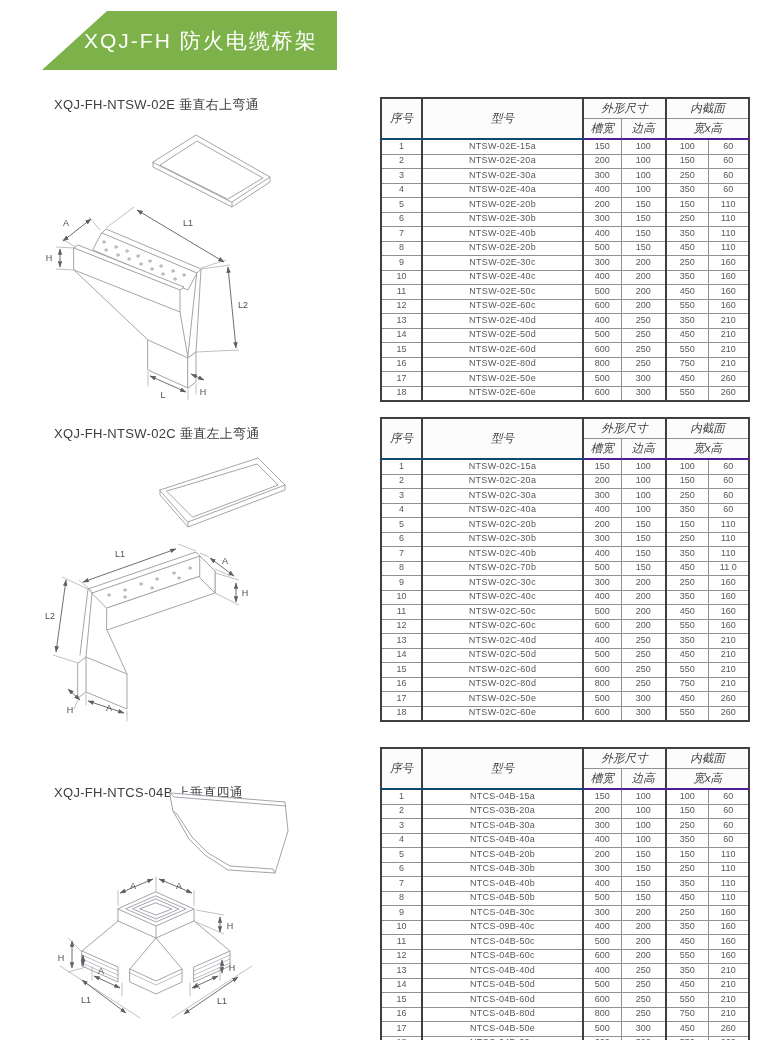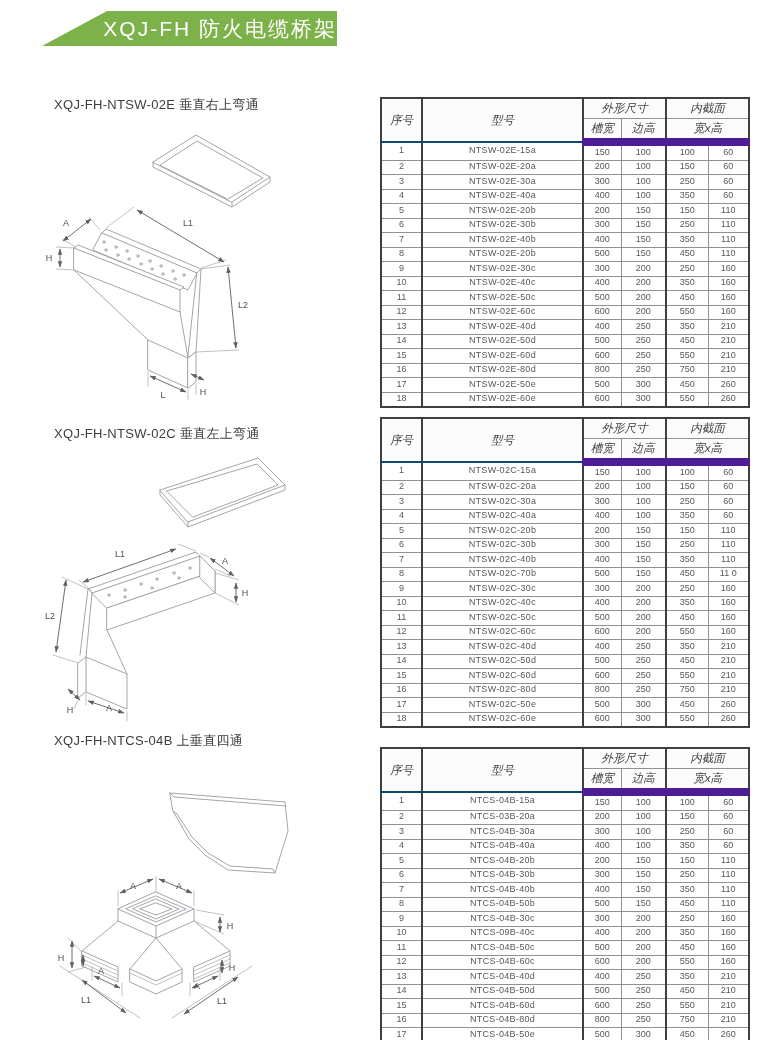--- a/index.html
+++ b/index.html
@@ -2,35 +2,35 @@
 <html><head>
 <meta charset="utf-8">
 <style>
   html,body { margin:0; padding:0; }
   body {
     width:780px; height:1040px; background:#ffffff; position:relative;
     font-family:"Liberation Sans", sans-serif; overflow:hidden;
   }
   
   .banner {
-    position:absolute; left:42px; top:11px; width:295px; height:35px;
+    position:absolute; left:42px; top:11px; width:295px; height:59px;
     background:#7cb249;
     clip-path:polygon(65px 0, 100% 0, 100% 100%, 0 100%);
-    display:flex; align-items:center; justify-content:flex-end;
+    display:flex; align-items:center; justify-content:flex-start;
   }
   .banner h1 {
     margin:0; padding-left:42px; color:#ffffff; font-size:21px;
     font-weight:500; letter-spacing:2px; white-space:nowrap;
   }
   
   .sec-title {
     position:absolute; left:54px; margin:0; font-size:13px; font-weight:400;
     color:#3b3d3f; letter-spacing:0.3px; white-space:nowrap;
   }
-  #title-0 { top:96px; } #title-1 { top:425px; } #title-2 { top:732px; }
+  #title-0 { top:96px; } #title-1 { top:425px; } #title-2 { top:784px; }
   
   .drawing { position:absolute; left:30px; }
   #draw-0 { top:120px; } #draw-1 { top:445px; } #draw-2 { top:770px; }
   .art path, .art line, .art circle { stroke:#a2a6ab; fill:none; stroke-width:1; stroke-linejoin:round; stroke-linecap:round; }
   .art path.face { fill:#ffffff; }
   .art .thin { stroke-width:0.7; }
   .dims line, .dims path { stroke:#5c5f63; stroke-width:0.9; fill:none; }
   .dims .ext { stroke:#a2a6ab; stroke-width:0.7; }
   .dims text { fill:#4c4f52; font-size:9px; font-family:"Liberation Sans",sans-serif; }
   
@@ -43,21 +43,21 @@
     border:1px solid #8f9194; text-align:center; vertical-align:middle;
     padding:0; line-height:1.1; overflow:hidden; white-space:nowrap;
   }
   .spec-table thead th {
     font-size:11.5px; font-weight:500; color:#3f4143; height:19px; background:#fcfcfc;font-style:italic;
   }
   .spec-table tbody td { font-size:9px; color:#56585a; height:13.5px; }
   .spec-table tbody td:nth-child(2) { letter-spacing:0.3px; }
   .spec-table thead tr:first-child th { border-bottom:1px solid #8f9194; }
   .spec-table thead tr:first-child th[rowspan] { border-bottom:2px solid #0c4a6e; }
-  .spec-table thead tr:nth-child(2) th { border-bottom:8px solid #4c1d95; }
+  .spec-table thead tr:nth-child(2) th { border-bottom:2px solid #4c1d95; }
   .spec-table th.sep-r, .spec-table tbody td:nth-child(1),
   .spec-table tbody td:nth-child(2), .spec-table tbody td:nth-child(4) {
     border-right:2px solid #3f3f3f;
   }
 </style>
 </head>
 <body>
 
 <header class="banner">
   <h1>XQJ-FH 防火电缆桥架</h1>

